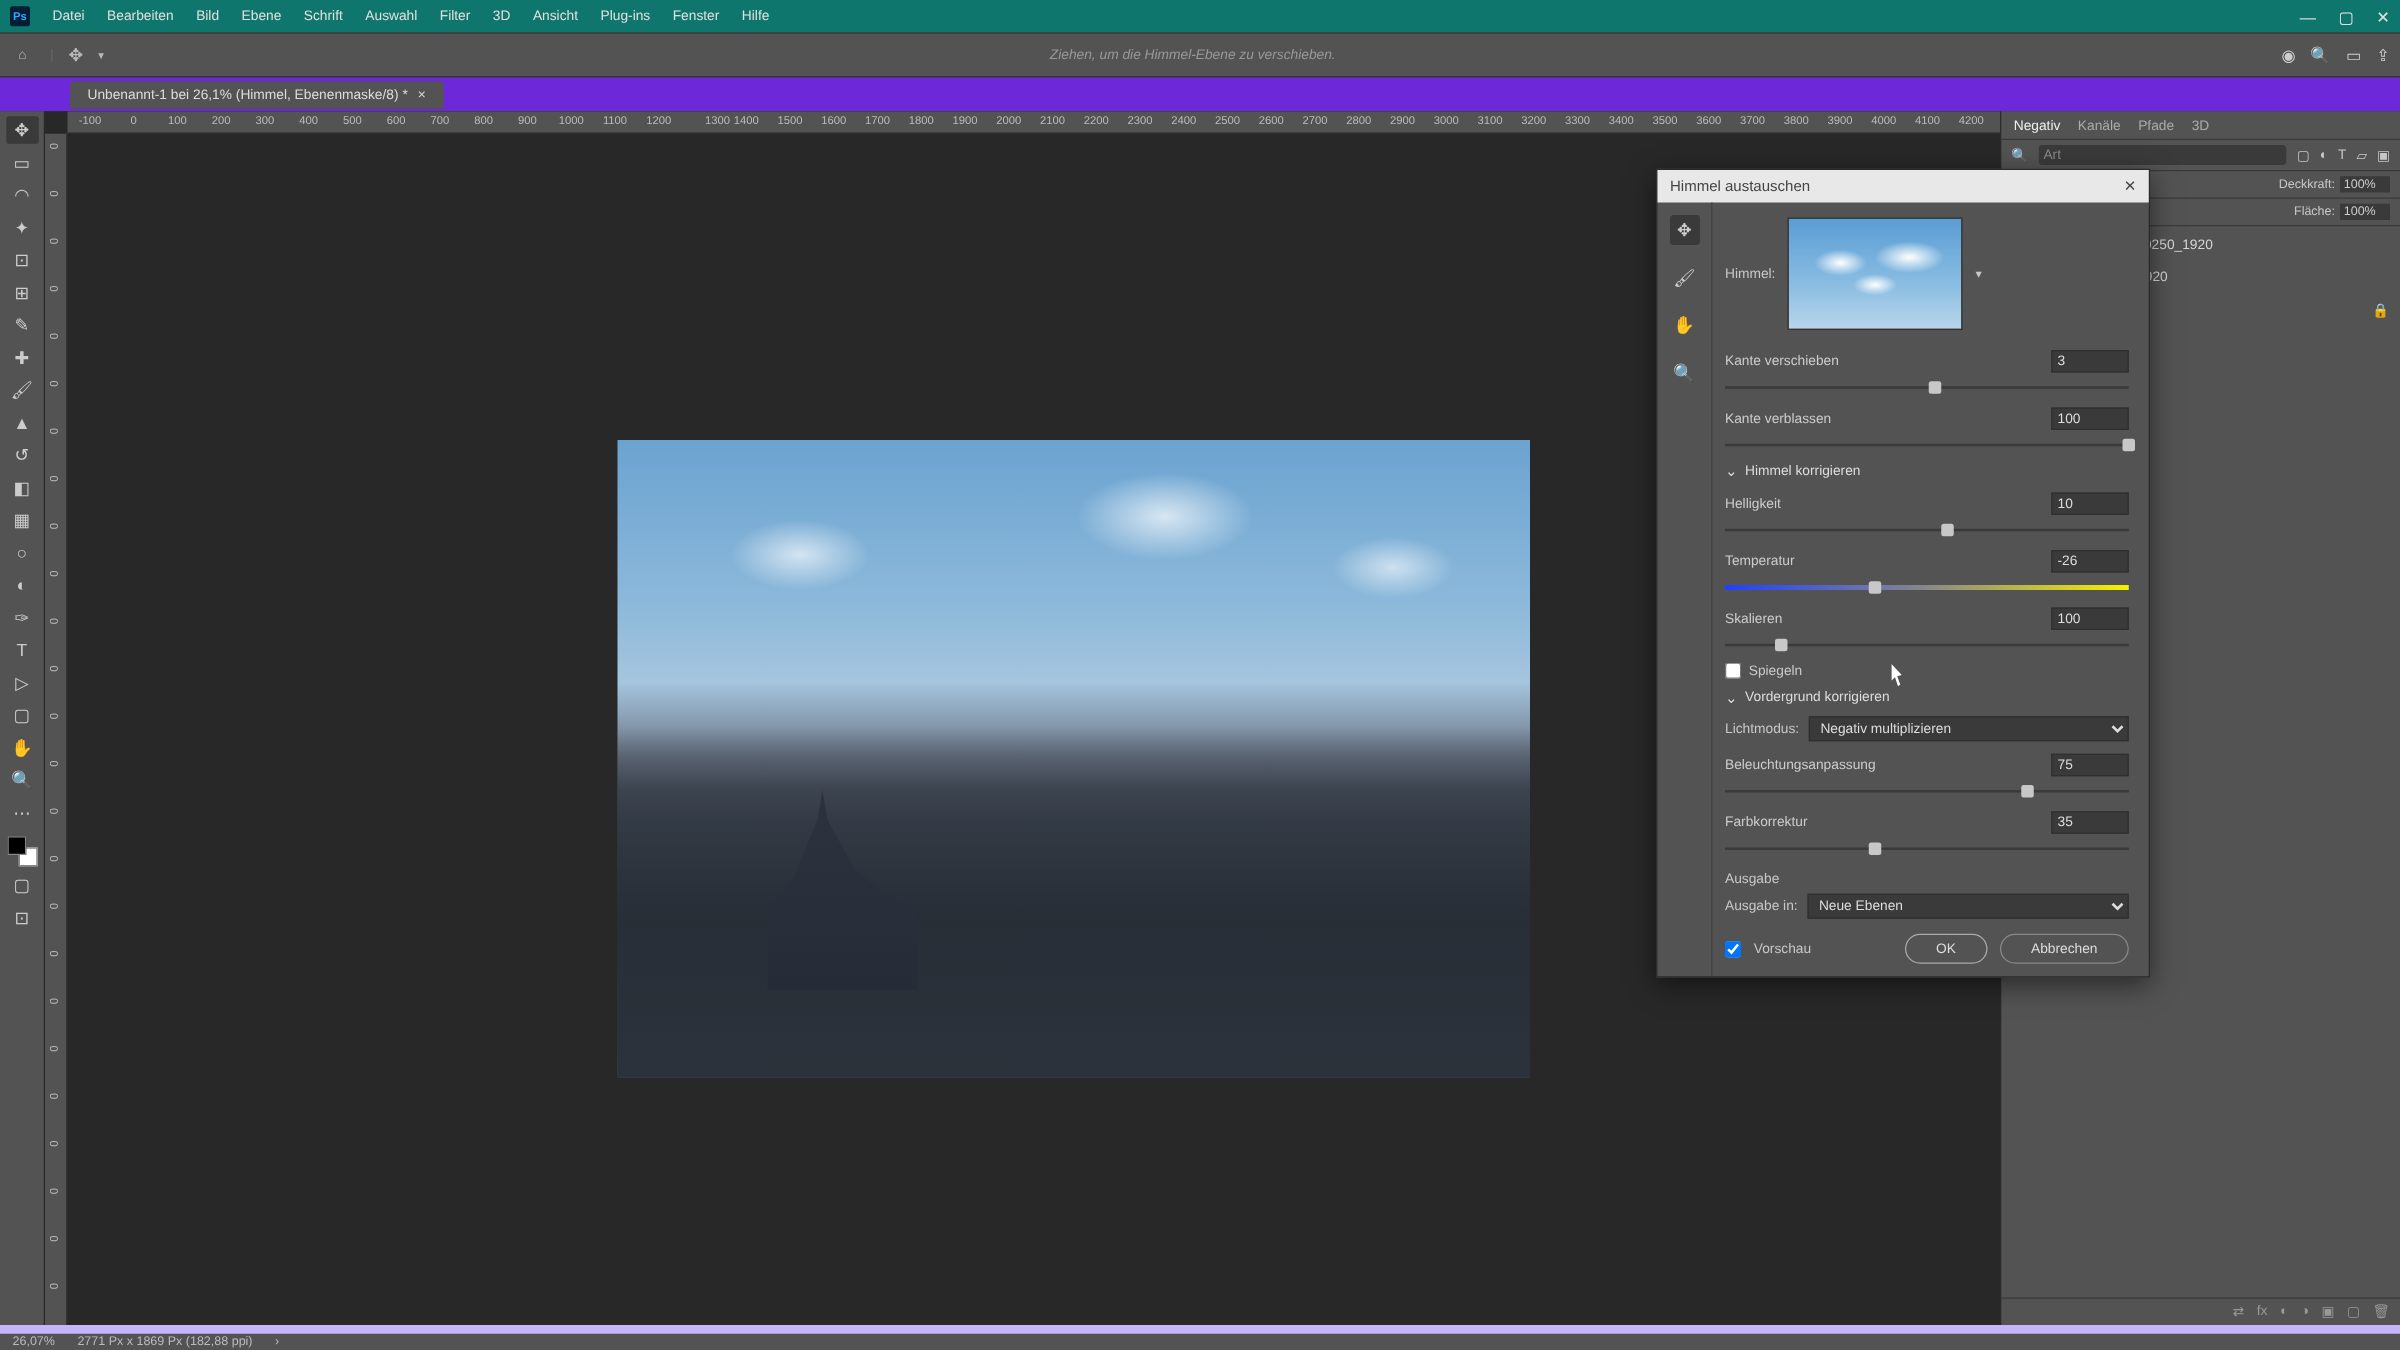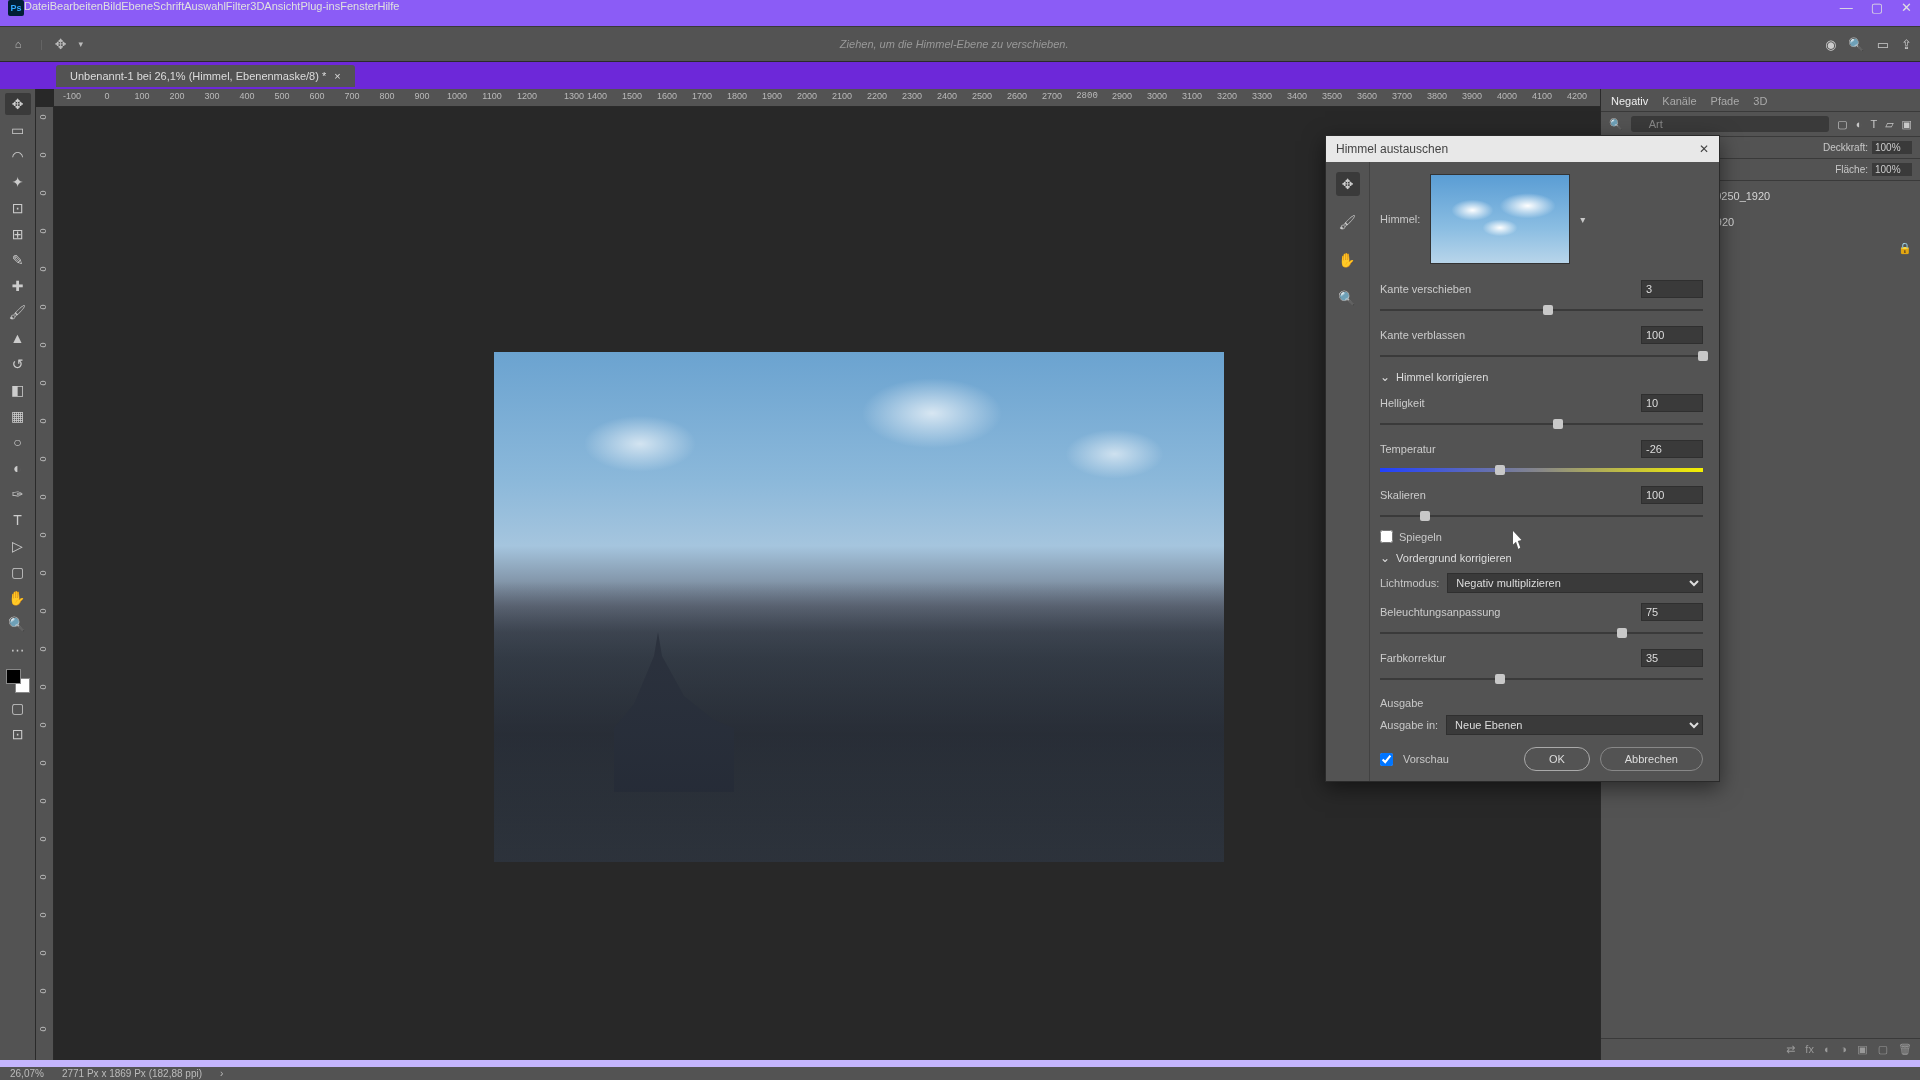--- a/index.html
+++ b/index.html
@@ -1,19 +1,19 @@
 <!DOCTYPE html>
 <html><head>
 <meta charset="utf-8">
 <style>
 * { box-sizing: border-box; margin: 0; padding: 0; font-family: -apple-system, 'Segoe UI', Tahoma, sans-serif; }
 body { background: #323232; color: #c8c8c8; font-size: 11px; overflow: hidden; width: 1920px; height: 1080px; position: relative; }
 
 
-.menubar { background: #8b5cf6; height: 26px; display: flex; align-items: flex-start; padding: 0 8px; color: #e0e0e0; }
+.menubar { background: #0f766e; height: 26px; display: flex; align-items: center; padding: 0 8px; gap: 18px; color: #e0e0e0; }
 .menubar .ps-icon { width: 16px; height: 16px; background: #001e36; color: #31a8ff; display: flex; align-items: center; justify-content: center; font-weight: bold; font-size: 9px; border-radius: 2px; }
 .menubar span { cursor: default; }
 .win-controls { margin-left: auto; display: flex; gap: 18px; font-size: 13px; }
 
 
 .optbar { background: #535353; height: 36px; border-top: 1px solid #383838; border-bottom: 1px solid #2a2a2a; display: flex; align-items: center; padding: 0 8px; color: #bbb; justify-content: space-between; }
 .optbar-left { display: flex; align-items: center; gap: 12px; }
 .home-icon { width: 20px; height: 18px; display: flex; align-items: center; justify-content: center; }
 .move-icon { font-size: 14px; }
 
@@ -45,21 +45,21 @@
   linear-gradient(to bottom, transparent 45%, rgba(30,35,45,0.5) 55%, rgba(25,30,40,0.7) 100%);
 }
 .building { position: absolute; left: 80px; bottom: 70px; width: 200px; height: 160px; background: #3a4250; clip-path: polygon(20% 100%, 20% 60%, 30% 45%, 40% 15%, 42% 0%, 44% 15%, 55% 40%, 70% 55%, 80% 60%, 80% 100%); }
 
 
 .panels { width: 320px; background: #535353; border-left: 1px solid #2a2a2a; display: flex; flex-direction: column; }
 .panel-tabs { display: flex; gap: 14px; padding: 6px 10px 4px; font-size: 11px; border-bottom: 1px solid #3a3a3a; }
 .panel-tabs span { color: #aaa; }
 .panel-tabs span.active { color: #eee; }
 .panel-toolbar { display: flex; gap: 8px; padding: 4px 8px; align-items: center; font-size: 11px; border-bottom: 1px solid #3a3a3a; }
-.panel-toolbar .search { flex: 1; background: #3a3a3a; border-radius: 3px; padding: 2px 18px; color: #888; }
+.panel-toolbar .search { flex: 1; background: #3a3a3a; border-radius: 3px; padding: 2px 4px; color: #888; }
 .panel-subbar { display: flex; gap: 4px; padding: 4px 8px; align-items: center; font-size: 10px; border-bottom: 1px solid #3a3a3a; }
 .panel-subbar input { background: #3a3a3a; border: none; width: 40px; color: #ccc; font-size: 10px; padding: 1px 3px; }
 .layer-list { flex: 1; padding: 2px 0; }
 .layer-item { display: flex; align-items: center; gap: 8px; padding: 3px 8px; }
 .layer-thumb { width: 26px; height: 20px; background: #888; border: 1px solid #666; flex-shrink: 0; }
 .layer-item .name { font-size: 11px; color: #d5d5d5; }
 .layer-item .name.italic { font-style: italic; color: #ddd; }
 .layer-footer { display: flex; justify-content: flex-end; gap: 10px; padding: 4px 8px; border-top: 1px solid #3a3a3a; font-size: 11px; color: #999; }
 
 
@@ -203,21 +203,21 @@
         <span class="tick" style="left: 683px;">1800</span>
         <span class="tick" style="left: 718px;">1900</span>
         <span class="tick" style="left: 753px;">2000</span>
         <span class="tick" style="left: 788px;">2100</span>
         <span class="tick" style="left: 823px;">2200</span>
         <span class="tick" style="left: 858px;">2300</span>
         <span class="tick" style="left: 893px;">2400</span>
         <span class="tick" style="left: 928px;">2500</span>
         <span class="tick" style="left: 963px;">2600</span>
         <span class="tick" style="left: 998px;">2700</span>
-        <span class="tick" style="left: 1033px; font-family: Liberation Mono, monospace;">2800</span>
+        <span class="tick" style="left: 1033px;">2800</span>
         <span class="tick" style="left: 1068px;">2900</span>
         <span class="tick" style="left: 1103px;">3000</span>
         <span class="tick" style="left: 1138px;">3100</span>
         <span class="tick" style="left: 1173px;">3200</span>
         <span class="tick" style="left: 1208px;">3300</span>
         <span class="tick" style="left: 1243px;">3400</span>
         <span class="tick" style="left: 1278px;">3500</span>
         <span class="tick" style="left: 1313px;">3600</span>
         <span class="tick" style="left: 1348px;">3700</span>
         <span class="tick" style="left: 1383px;">3800</span>

